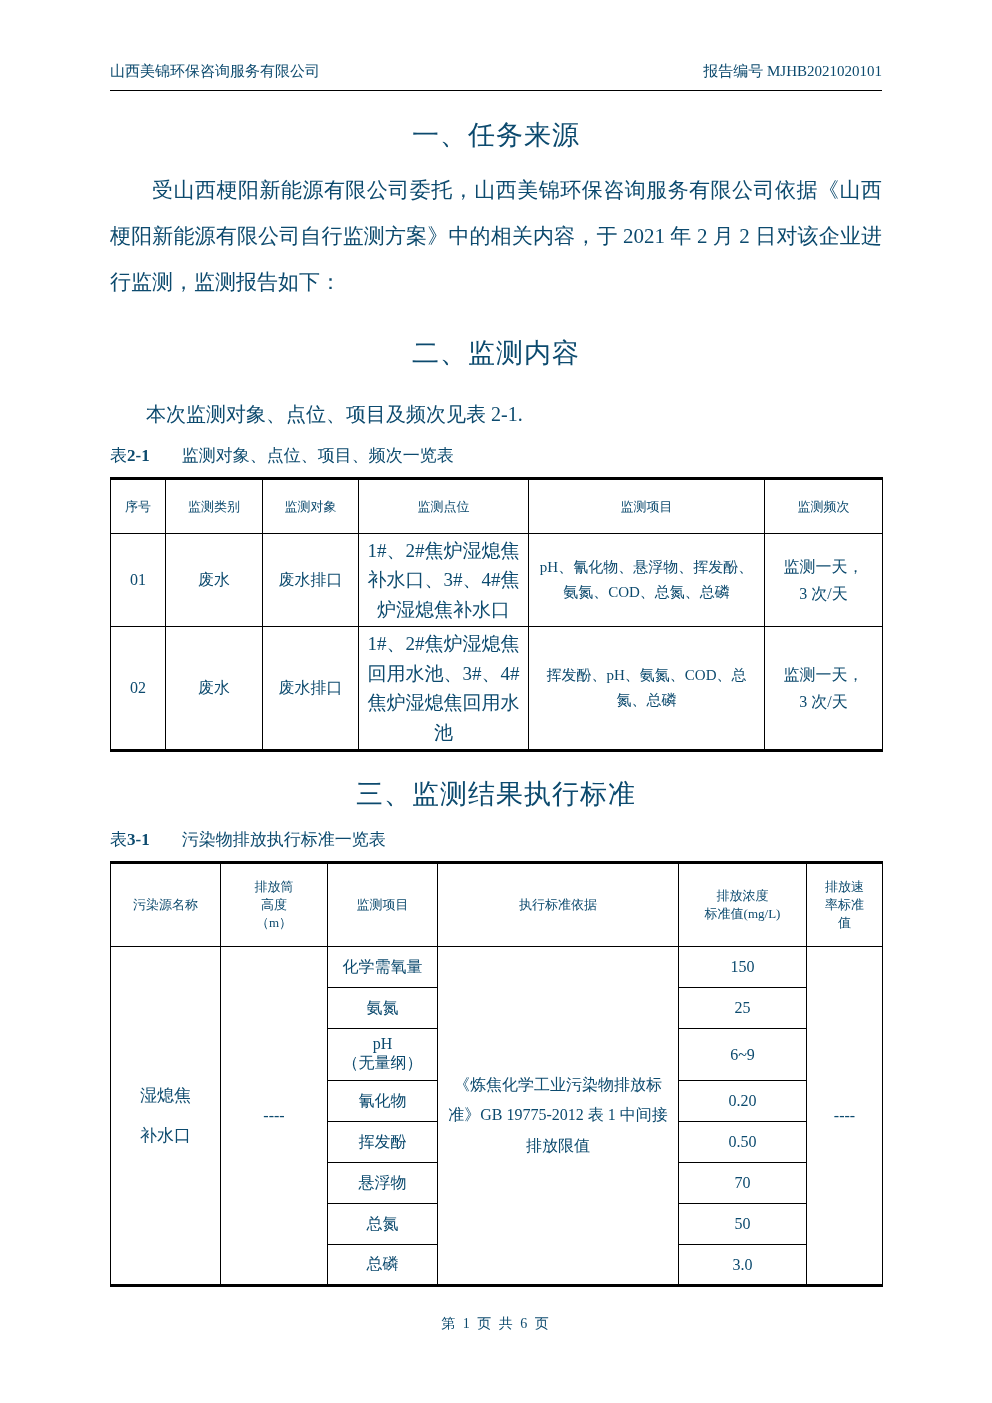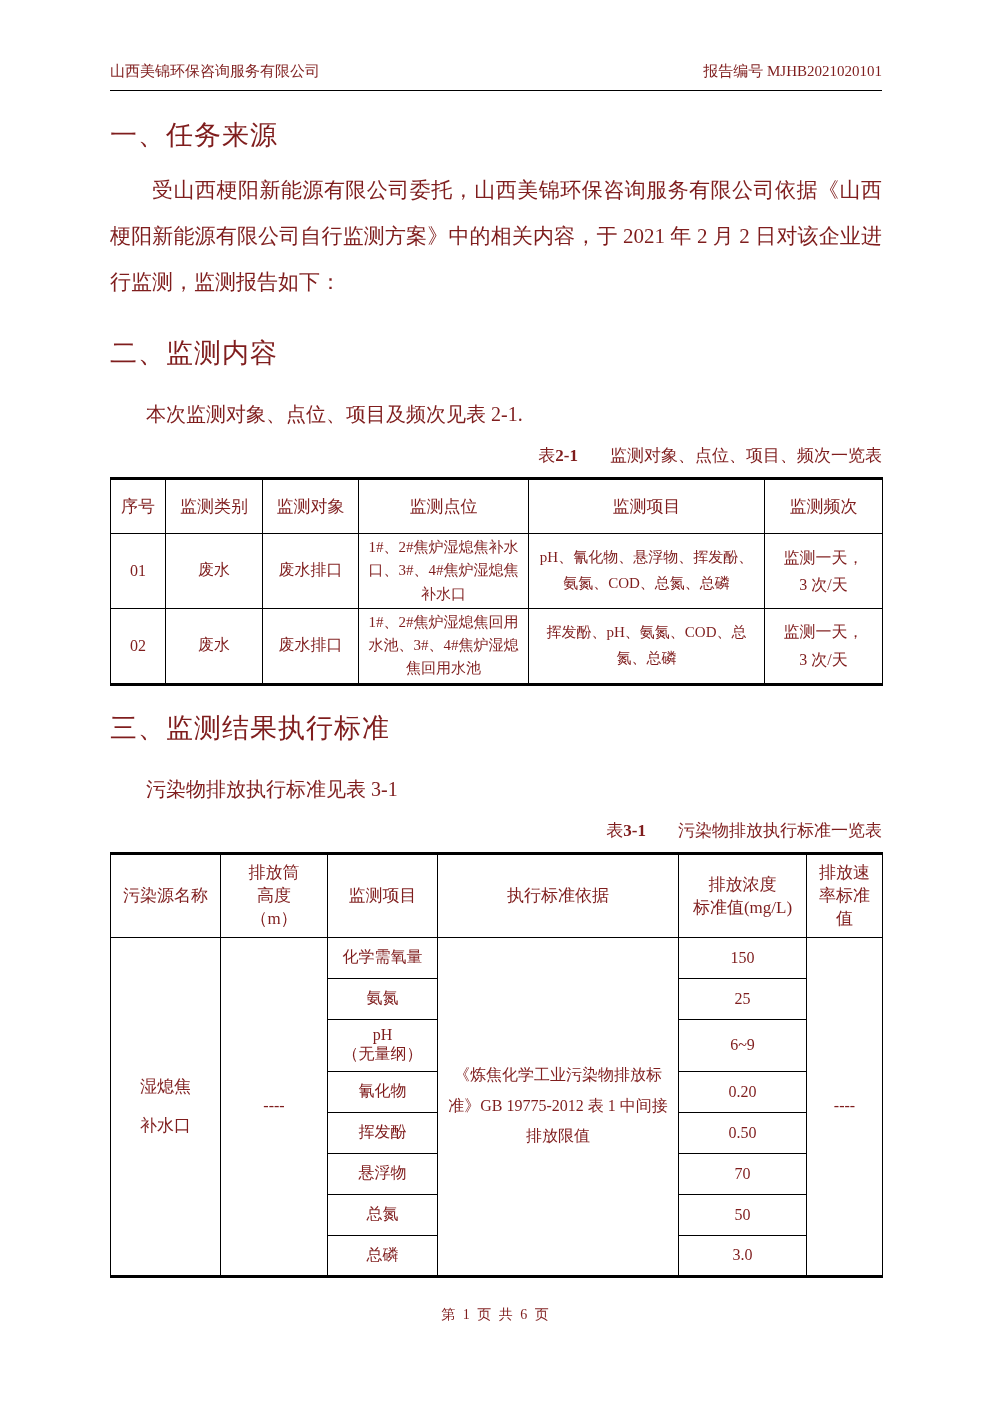--- a/index.html
+++ b/index.html
@@ -1,55 +1,55 @@
 <!DOCTYPE html>
 <html><head>
 <meta charset="utf-8">
 <style>
   html,body{margin:0;padding:0;background:#e8e8e8;}
   body{width:992px;}
   .page{
-    width:992px;height:1403px;background:#ffffff;color:#7f1d1d;
+    width:992px;height:1403px;background:#ffffff;color:#0c4a6e;
     font-family:"Liberation Serif","DejaVu Serif",serif;
     box-sizing:border-box;padding:0 110px;position:relative;
   }
   
   .page-header{
     padding-top:62px;padding-bottom:9px;border-bottom:1px solid #000;
     display:flex;justify-content:space-between;align-items:flex-end;
     font-size:15px;
   }
   
-  .section-title{font-size:27px;font-weight:normal;margin:26px 0 0 0;letter-spacing:1px;}
+  .section-title{font-size:27px;font-weight:normal;margin:26px 0 0 0;letter-spacing:1px;text-align:center;}
   .sec2{margin-top:30px;}
   .sec3{margin-top:24px;}
   
   .body-paragraph{
     font-size:21px;line-height:46px;text-align:justify;
     text-indent:2em;margin:14px 0 0 0;
   }
   .intro-line{font-size:20px;margin:30px 0 0 0;padding-left:36px;}
   
-  .table-caption{text-align:right;font-size:17px;margin:16px 0 10px 0;}
+  .table-caption{text-align:left;font-size:17px;margin:16px 0 10px 0;}
   .table-caption .cap-num{font-weight:bold;margin-right:4px;}
   .table-caption .cap-text{margin-left:28px;}
   
   table.doc-table{
     width:772px;border-collapse:collapse;table-layout:fixed;
     border-top:3px solid #000;border-bottom:3px solid #000;
     font-size:16px;
   }
   table.doc-table td,table.doc-table th{
     border:1px solid #000;text-align:center;vertical-align:middle;
     padding:2px 4px;font-weight:normal;box-sizing:border-box;
   }
-  table.doc-table th{font-size:17px;margin-left:26px;}
+  table.doc-table th{font-size:13px;margin-left:26px;}
   tr.t2-head{height:55px;}
   tr.t2-row{height:70px;}
-  td.point-cell{font-size:15px;line-height:1.55;}
+  td.point-cell{font-size:19px;line-height:1.55;}
   td.items-cell{font-size:15px;line-height:1.7;font-family:Liberation Serif, serif;}
   td.freq-cell{line-height:1.7;}
   tr.t3-head{height:84px;}
   tr.t3-row{height:41px;}
   tr.t3-row-ph{height:52px;}
   td.source-cell{line-height:2.3;font-size:17px;}
   td.basis-cell{line-height:1.9;padding:2px 9px;}
   td.value-cell{font-size:16px;}
   
   .page-footer{margin-top:28px;text-align:center;font-size:14px;letter-spacing:2px;}
@@ -108,21 +108,20 @@
       <td>废水排口</td>
       <td class="point-cell">1#、2#焦炉湿熄焦回用水池、3#、4#焦炉湿熄焦回用水池</td>
       <td class="items-cell">挥发酚、pH、氨氮、COD、总氮、总磷</td>
       <td class="freq-cell">监测一天，<br>3 次/天</td>
     </tr>
   </tbody>
     </table>
 
   <h1 class="section-title sec3">三、监测结果执行标准</h1>
 
-  <p class="intro-line">污染物排放执行标准见表 3-1</p>
 
   <div class="table-caption">
     <span class="cap-prefix">表</span><span class="cap-num">3-1</span><span class="cap-text">污染物排放执行标准一览表</span>
   </div>
 
   <table class="doc-table">
     <colgroup>
       <col style="width:110px">
         <col style="width:107px">
         <col style="width:110px">

